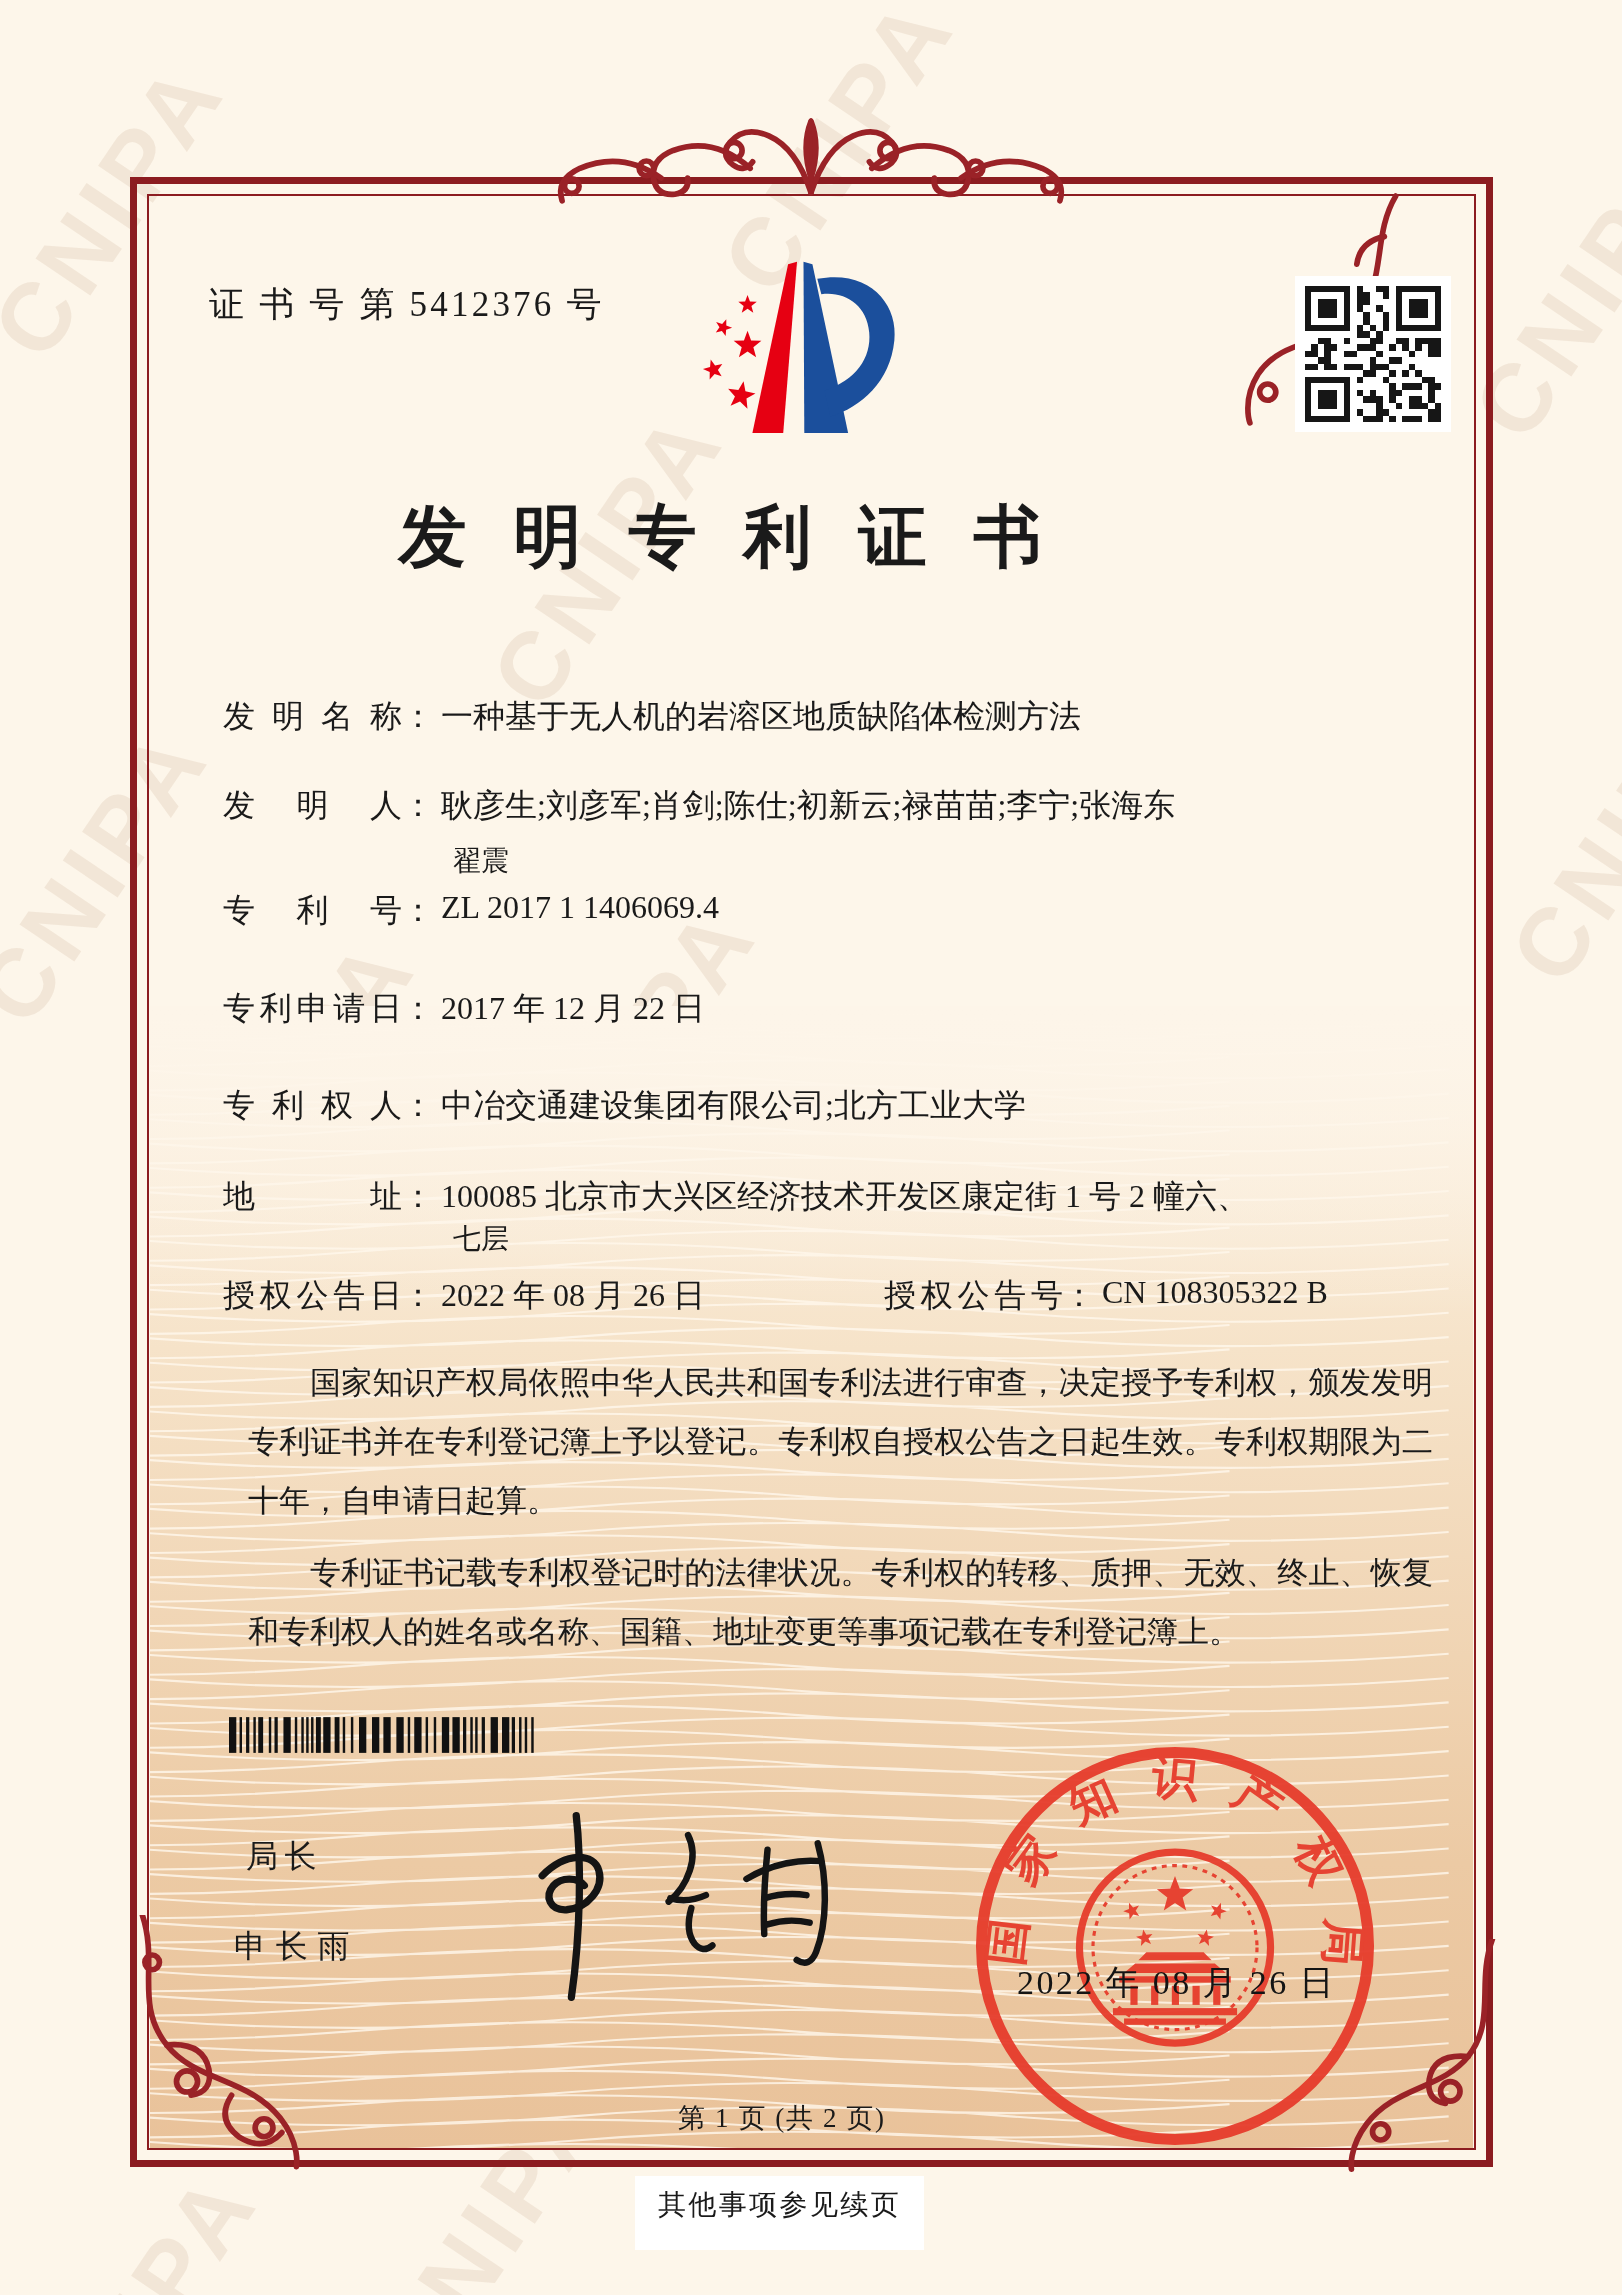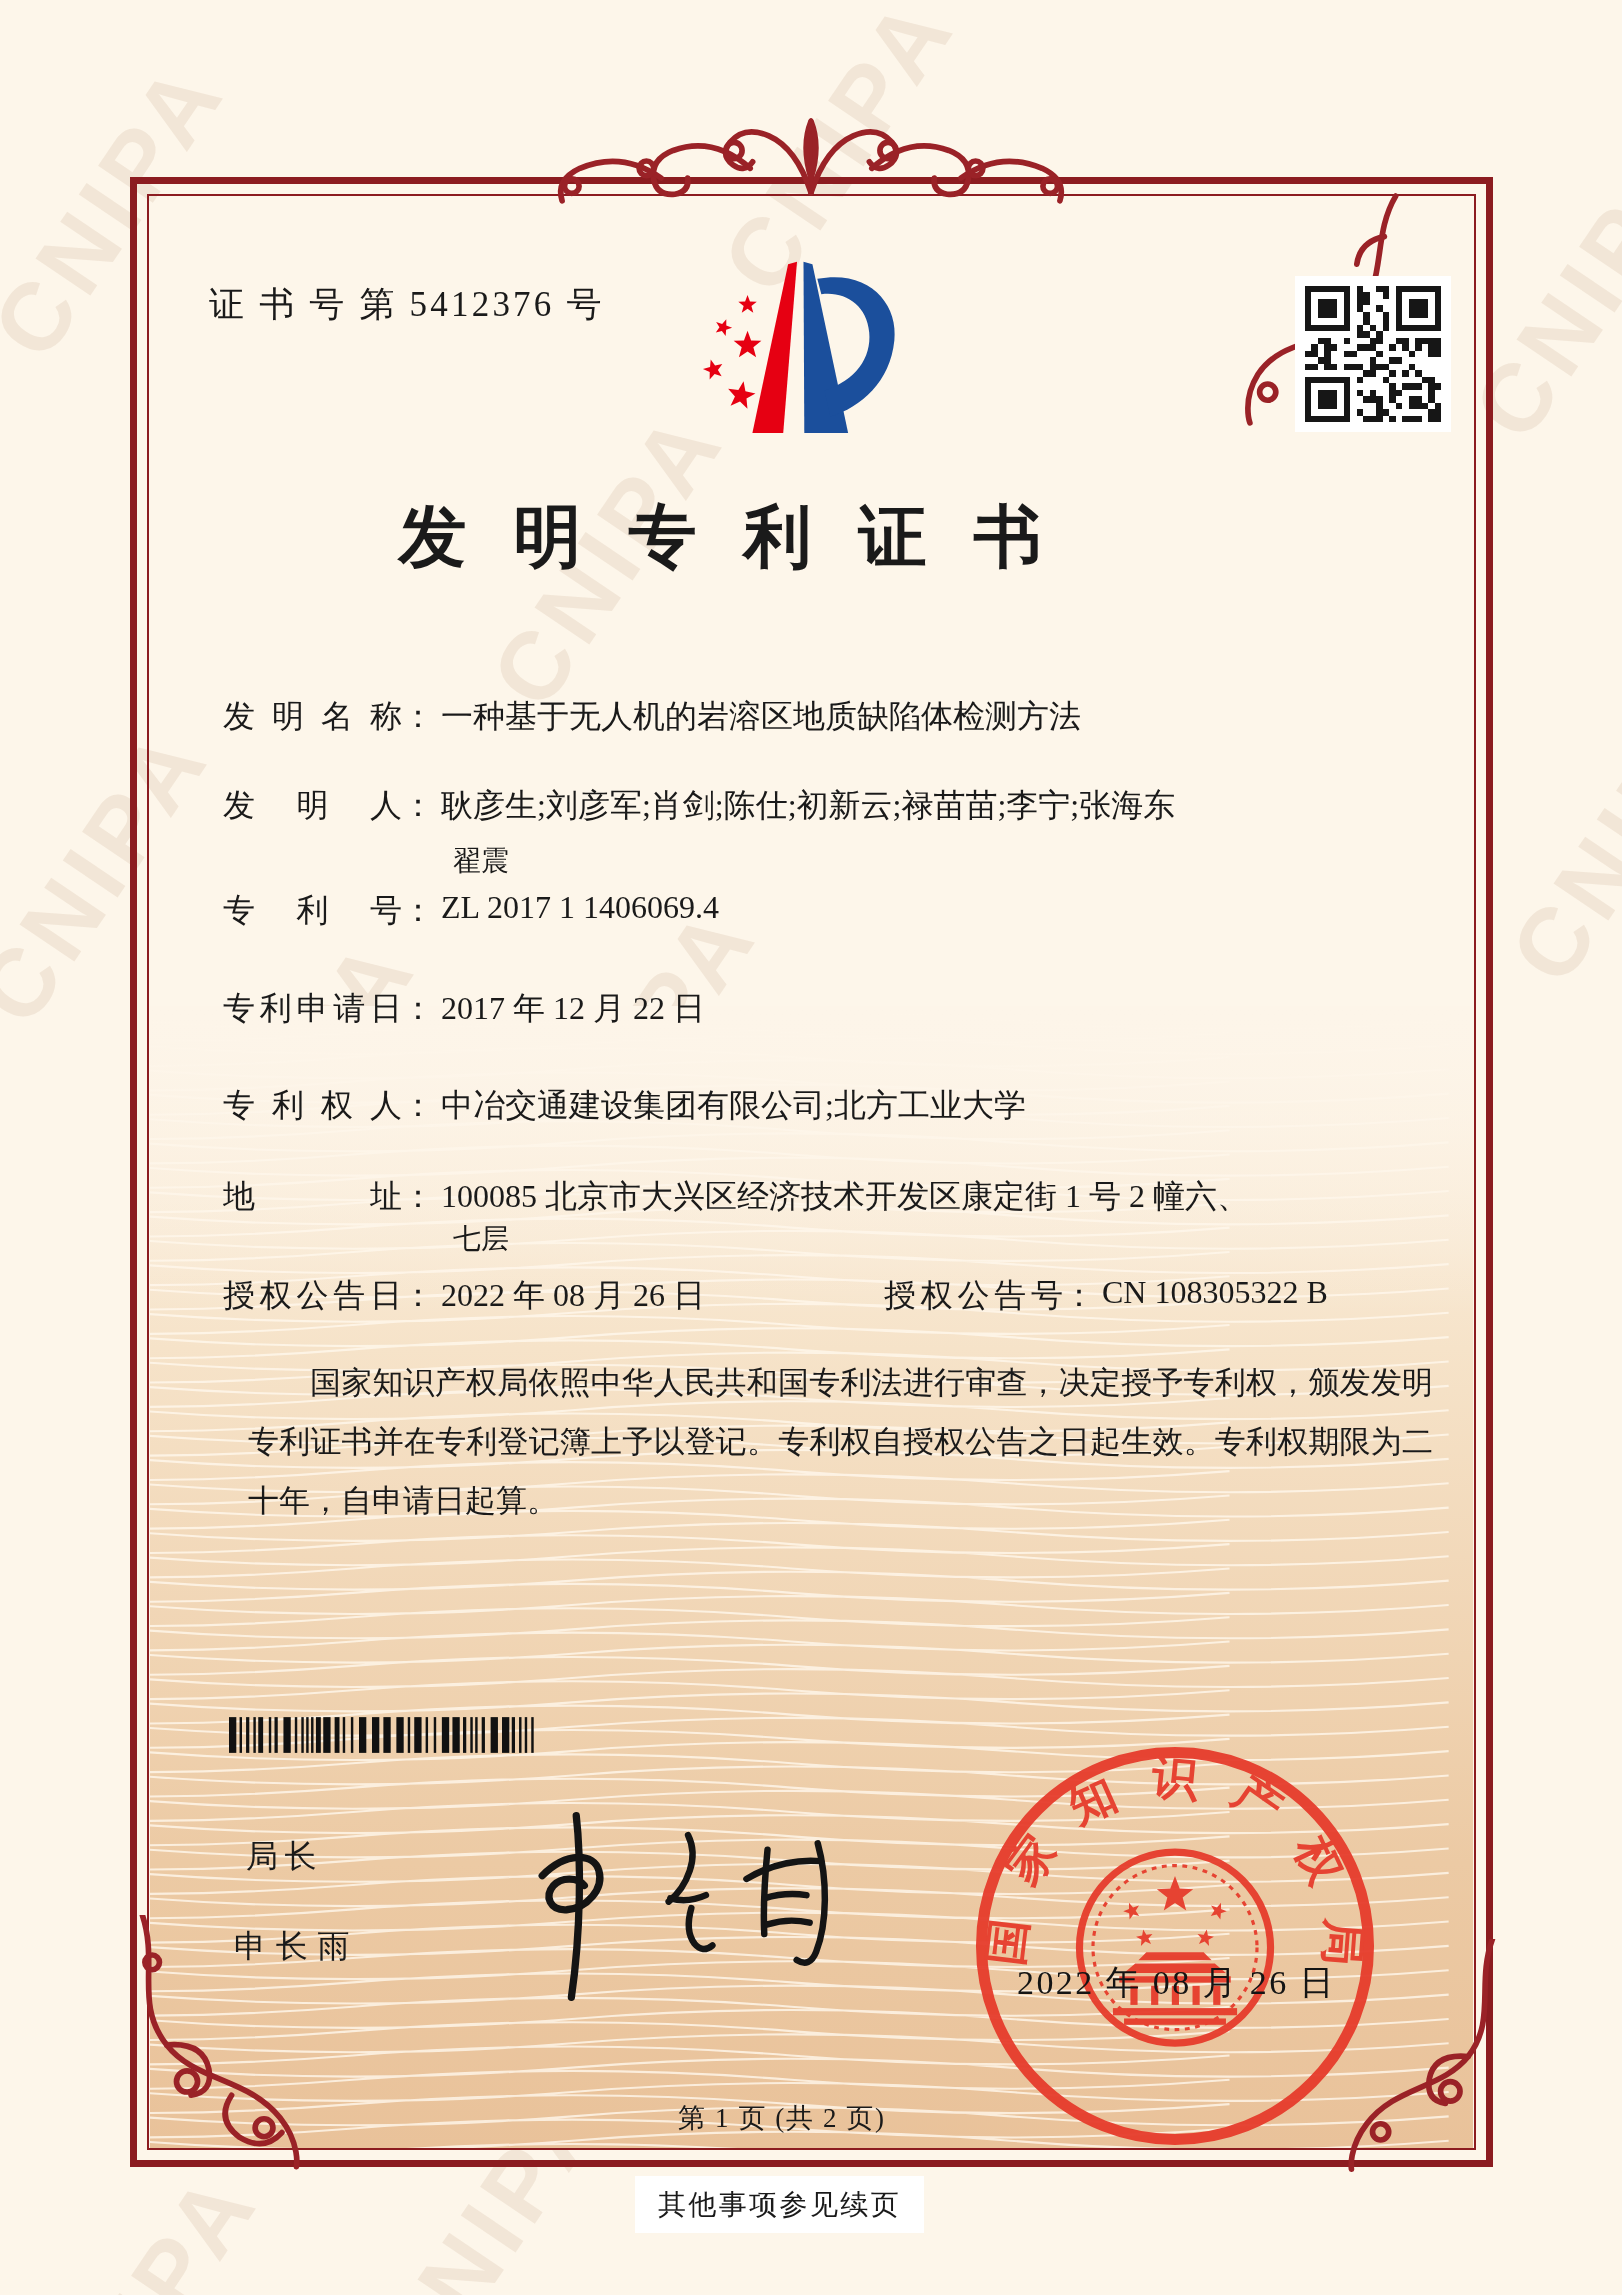--- a/index.html
+++ b/index.html
@@ -81,21 +81,21 @@
   .sig{left:479px;top:1801px;z-index:2;}
   
   .seal{left:968px;top:1739px;z-index:2;opacity:0.95;}
   .seal-date{
     left:1002px;top:1960px;width:349px;text-align:center;
     font-size:34px;letter-spacing:2.4px;z-index:3;color:#141414;
   }
   
   .page-num{left:678px;top:2100px;font-size:27px;letter-spacing:1.6px;z-index:2;}
   .footer-note{
-    left:635px;top:2176px;width:289px;height:57px;line-height:57px;
+    left:635px;top:2176px;width:289px;height:74px;line-height:57px;
     background:#ffffff;text-align:center;font-size:28px;letter-spacing:2.4px;z-index:2;
   }
   .orn{z-index:1;}
 </style>
 </head>
 <body>
 
 <div id="wm-layer">
     <div class="wm" style="left: -57px; top: 154px;">CNIPA</div>
     <div class="wm" style="left: 673px; top: 89px;">CNIPA</div>
@@ -653,20 +653,21 @@
 <div class="abs val2" style="top:1220px;">七层</div>
 <div class="abs row" style="top:1274px;">
   <span class="lab">授权公告日</span><span class="colon">：</span><span class="val">2022 年 08 月 26 日</span>
 </div>
 <div class="abs row grant-no" style="top:1274px;">
   <span class="lab">授权公告号</span><span class="colon">：</span><span class="val">CN 108305322 B</span>
 </div>
 
 <div class="abs paras">
   <p>国家知识产权局依照中华人民共和国专利法进行审查，决定授予专利权，颁发发明专利证书并在专利登记簿上予以登记。专利权自授权公告之日起生效。专利权期限为二十年，自申请日起算。</p>
+  <p>专利证书记载专利权登记时的法律状况。专利权的转移、质押、无效、终止、恢复和专利权人的姓名或名称、国籍、地址变更等事项记载在专利登记簿上。</p>
 </div>
 
 <svg class="abs barcode" id="barcode-svg" width="312" height="36" viewBox="0 0 384 44">
     <rect x="0" y="0" width="9" height="44" fill="#111"></rect>
     <rect x="13" y="0" width="3" height="44" fill="#111"></rect>
     <rect x="21" y="0" width="4" height="44" fill="#111"></rect>
     <rect x="30" y="0" width="3" height="44" fill="#111"></rect>
     <rect x="36" y="0" width="6" height="44" fill="#111"></rect>
     <rect x="49" y="0" width="3" height="44" fill="#111"></rect>
     <rect x="56" y="0" width="4" height="44" fill="#111"></rect>

